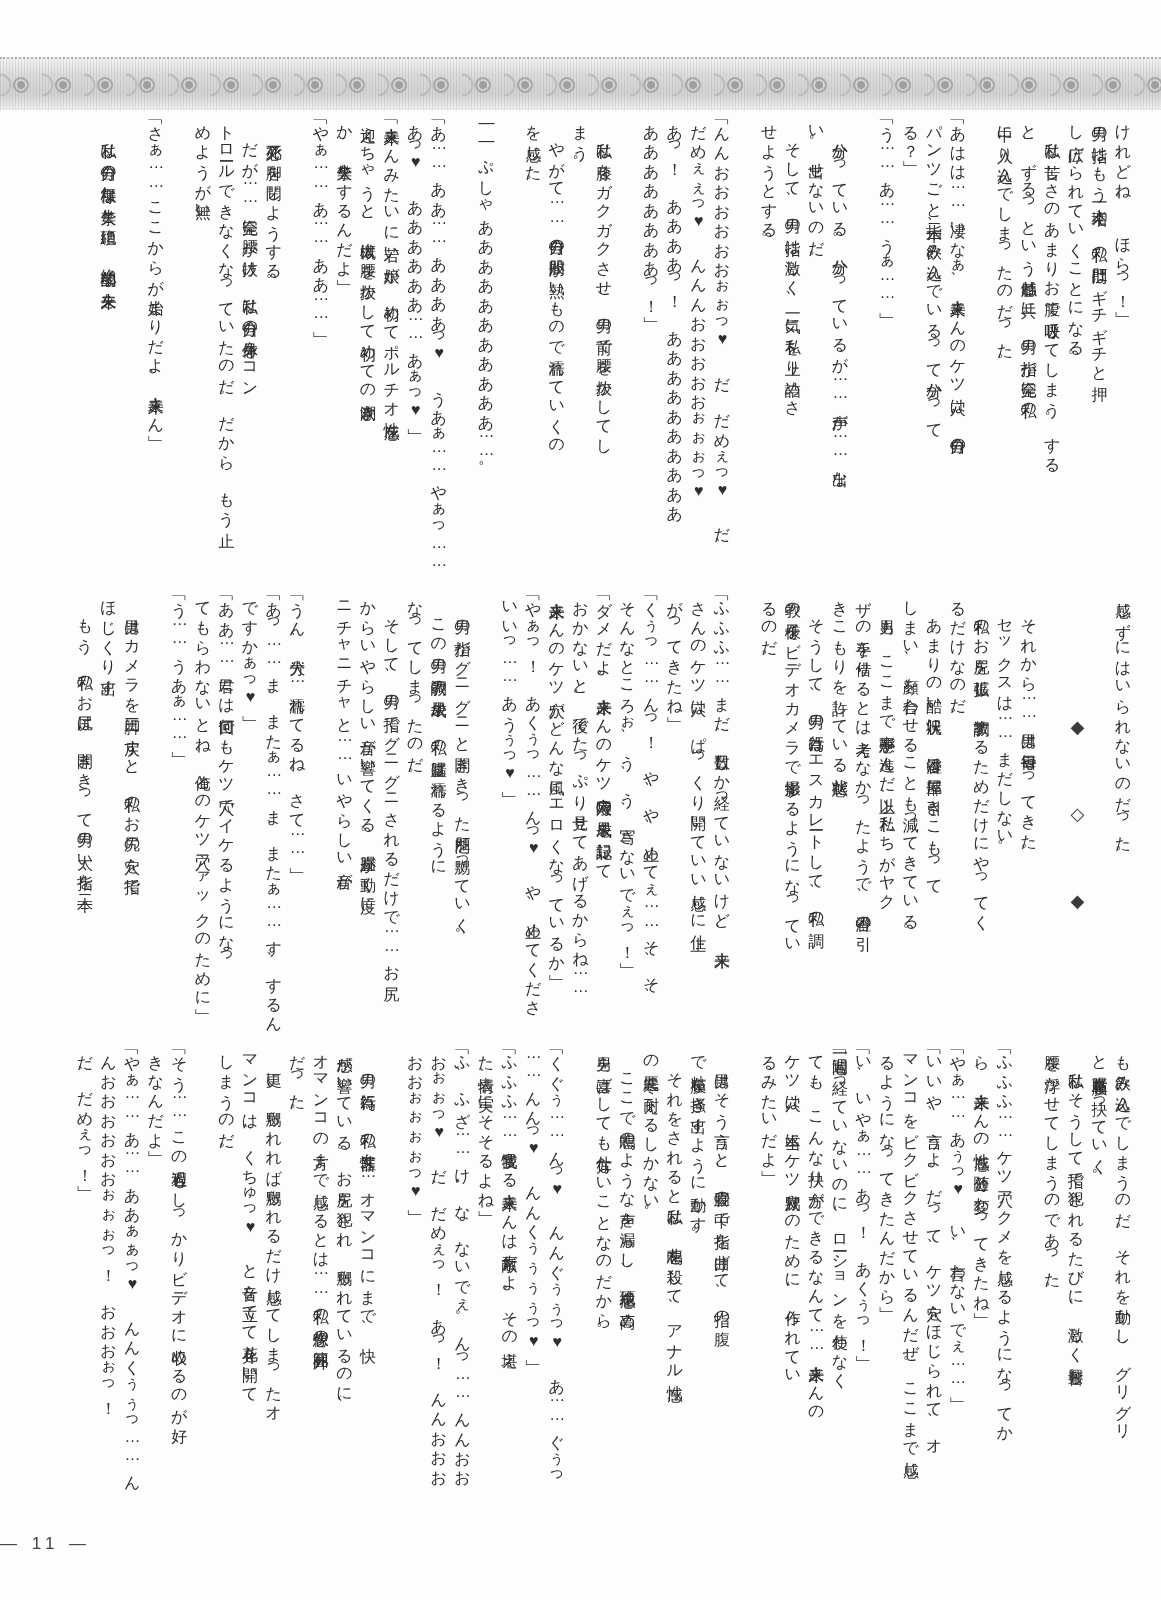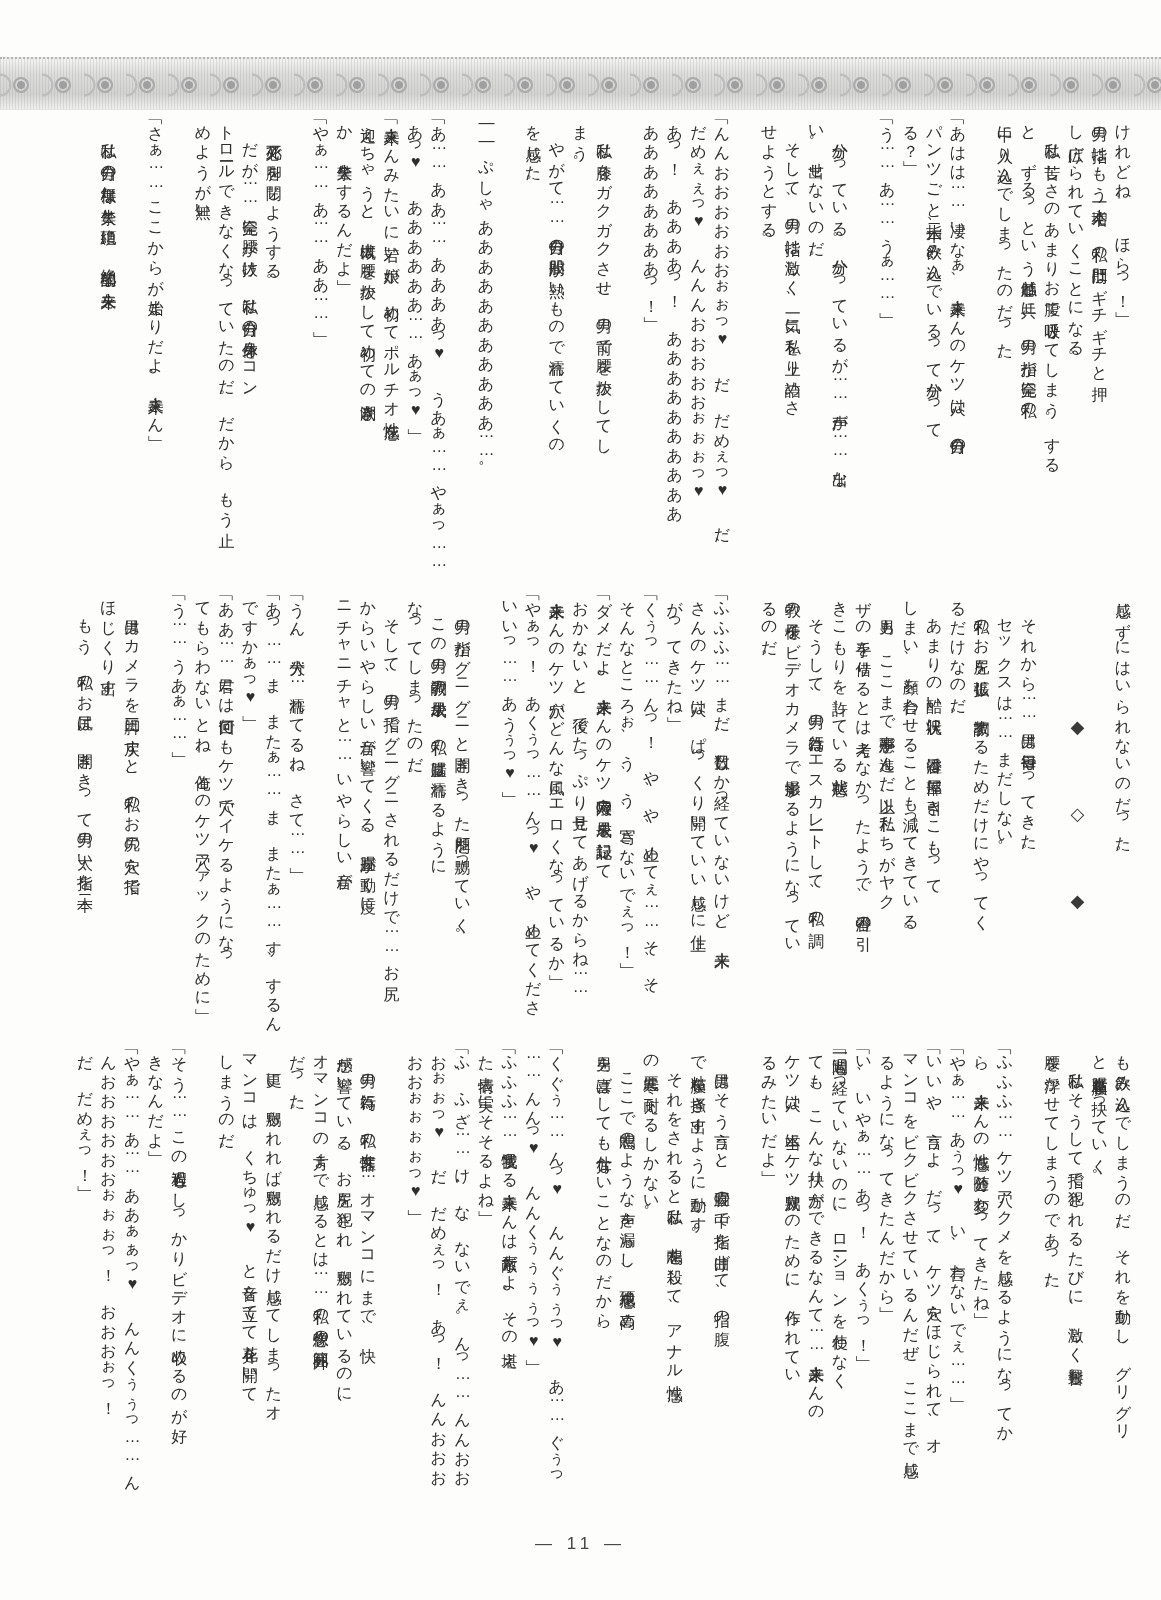--- a/index.html
+++ b/index.html
@@ -45,21 +45,20 @@
   .band p.gap{min-height:1em;}
   .band p.divider{
     padding-inline-start:126px;
     letter-spacing:24px;
     font-size:18px;
     color:#3a3a3a;
   }
 
   .pagenum{
     position:absolute;left:0;top:1534px;width:1161px;
-    text-align:center;
     font-size:17px;
     letter-spacing:5px;
     color:#444;
   }
 </style>
 </head>
 <body>
 
 <div class="page">
   <div class="lace"></div>

